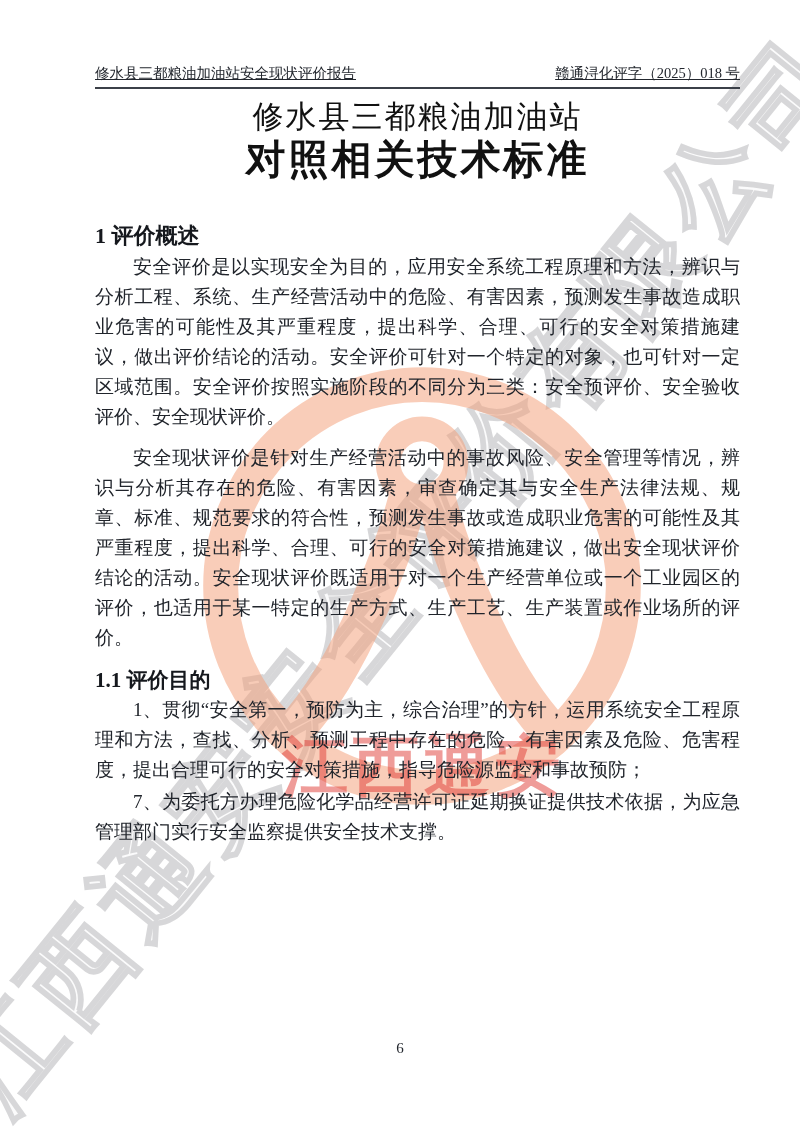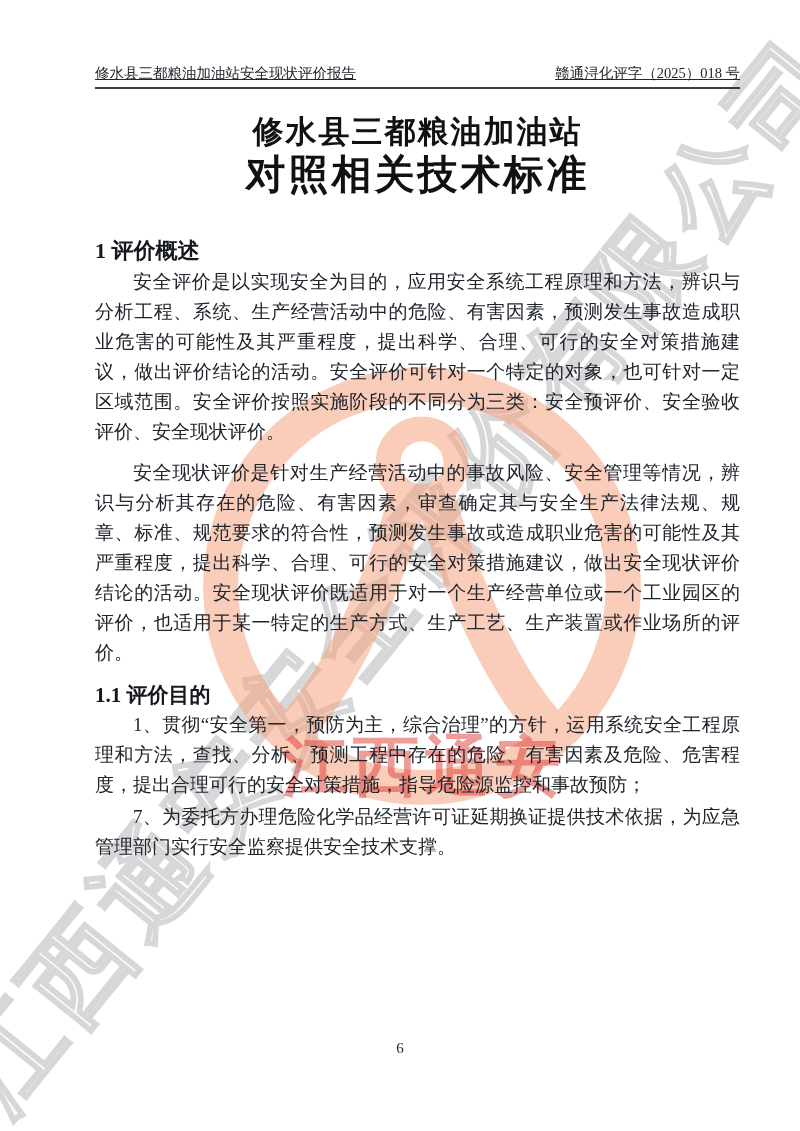--- a/index.html
+++ b/index.html
@@ -66,23 +66,23 @@
     text-decoration: underline;
   }
   .header-rule {
     border: none;
     border-top: 2px solid #3b4048;
     margin: 5px 0 0 0;
   }
   .title1 {
     text-align: center;
     font-family: "Liberation Sans", sans-serif;
-    font-weight: bold;
+    font-weight: normal;
     font-size: 31px; line-height: 36px;
-    margin-top: 25px;
+    margin-top: 10px;
     letter-spacing: 2px;
     color: #111;
   }
   .title2 {
     text-align: center;
     font-family: "Liberation Sans", sans-serif;
     font-weight: bold;
     font-size: 40px; line-height: 46px;
     margin-top: 1px;
     letter-spacing: 3px;

